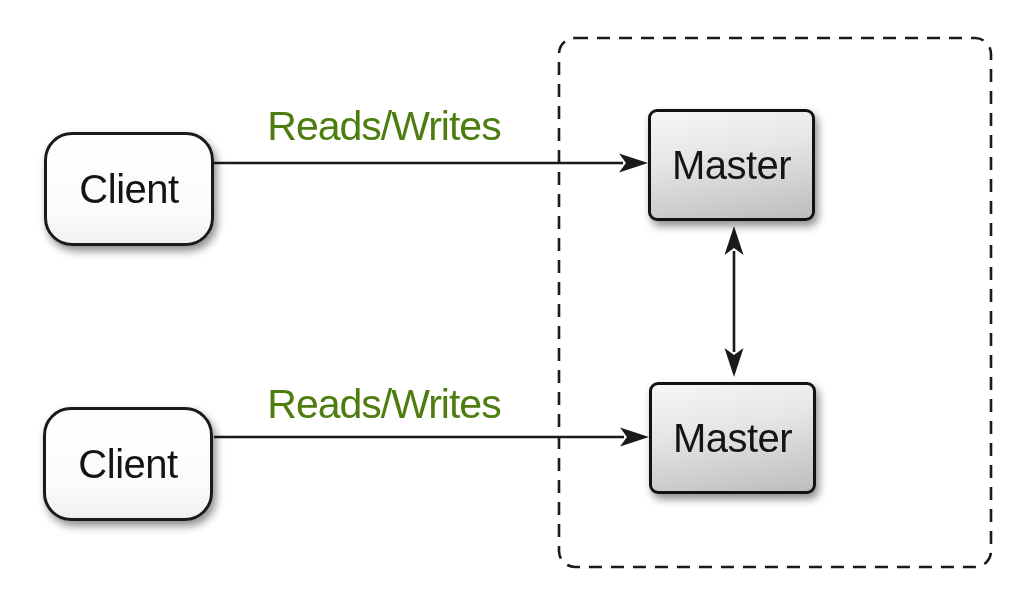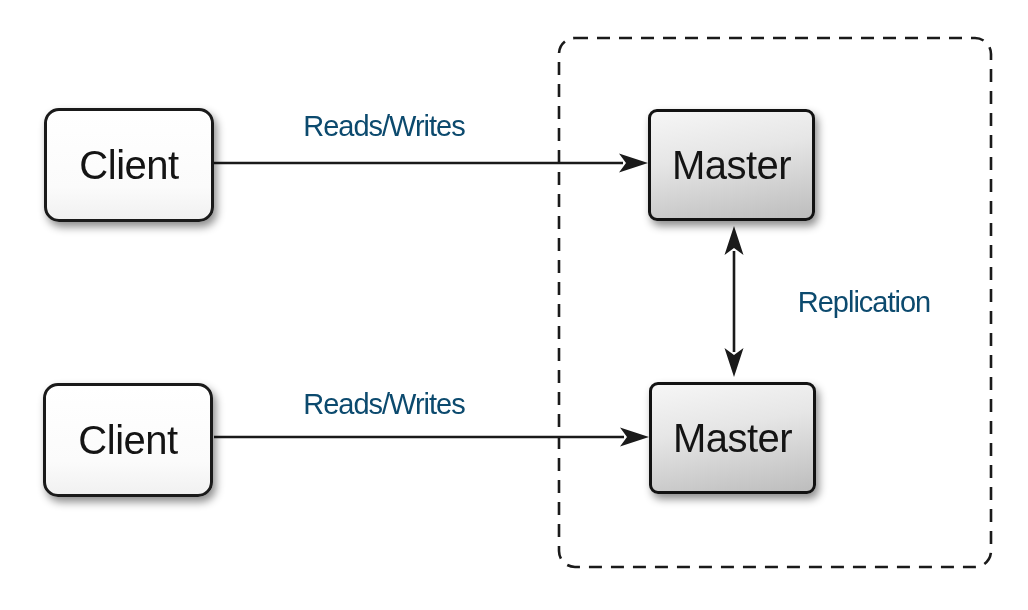--- a/index.html
+++ b/index.html
@@ -32,41 +32,42 @@
     font-size: 40px;
     letter-spacing: -0.5px;
     color: #141414;
     box-shadow: 3px 5px 8px rgba(0,0,0,0.45);
   }
   .client-node {
     left: 44px;
     width: 170px;
     height: 114px;
     border: 3px solid #1a1a1a;
-    border-radius: 15px;
+    border-radius: 28px;
     background: linear-gradient(180deg, #ffffff 0%, #fbfbfb 70%, #f1f1f1 100%);
+    margin-top: 24px;
   }
   .client-top    { top: 108px; }
   .client-bottom { top: 383px; left: 43px; }
   .master-node {
     left: 648px;
     width: 167px;
     height: 112px;
     border: 3px solid #121212;
     border-radius: 9px;
     background: linear-gradient(170deg, #f6f6f6 0%, #e6e6e6 40%, #bdbdbd 100%);
   }
   .master-top    { top: 109px; }
   .master-bottom { top: 382px; left: 649px; }
   .edge-label {
     position: absolute;
     transform: translate(-50%, -50%);
-    font-size: 29px;
+    font-size: 41px;
     letter-spacing: -1px;
-    color: #0c4a6e;
+    color: #4d7c0f;
     white-space: nowrap;
   }
   .label-rw-top       { left: 384px; top: 126px; }
   .label-rw-bottom    { left: 384px; top: 404px; }
   .label-replication  { left: 864px; top: 302px; }
 </style>
 </head>
 <body>
 
 <div class="canvas">
@@ -105,15 +106,14 @@
   </div>
 
   <div class="node master-node master-bottom">
     <span>Master</span>
   </div>
 
   <div class="edge-label label-rw-top">Reads/Writes</div>
 
   <div class="edge-label label-rw-bottom">Reads/Writes</div>
 
-  <div class="edge-label label-replication">Replication</div>
 
 </div>
 
 </body></html>

